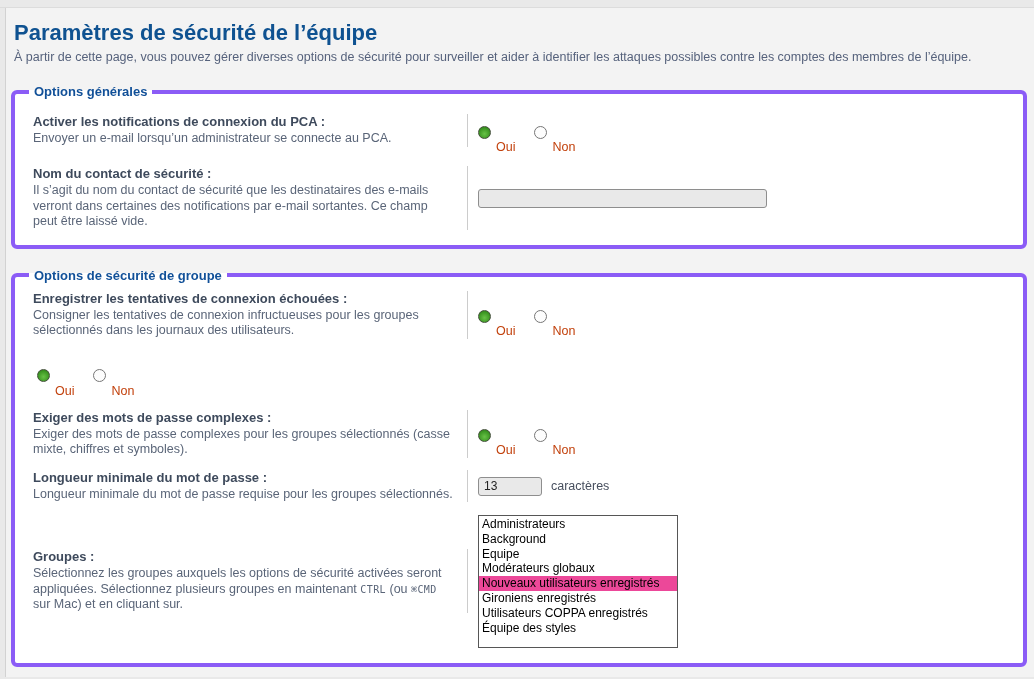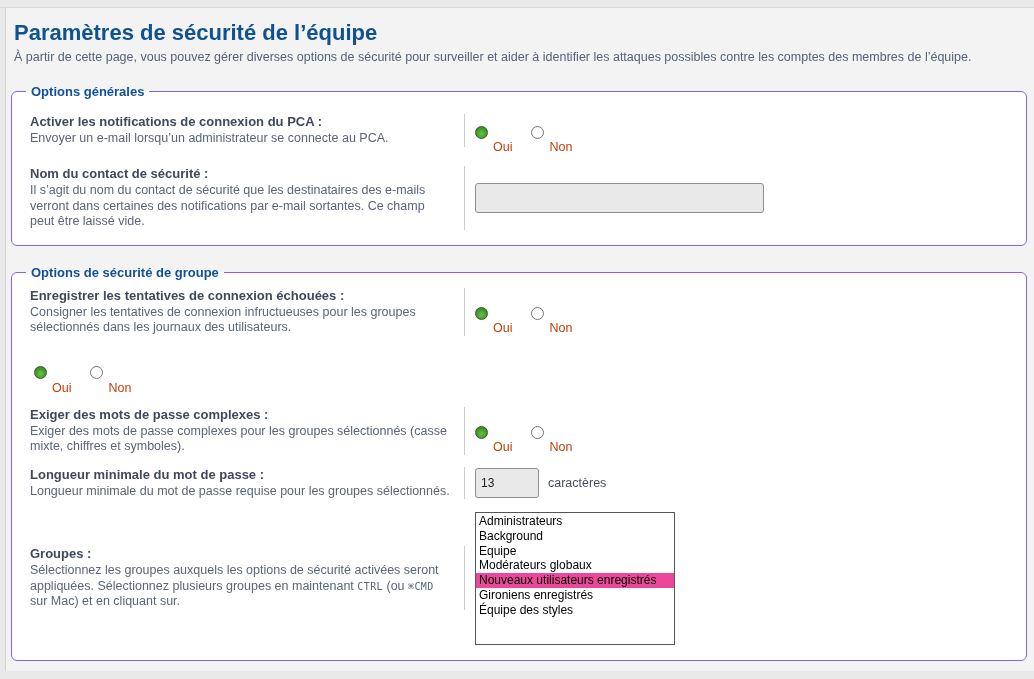--- a/index.html
+++ b/index.html
@@ -23,21 +23,21 @@
     font-weight: bold;
     color: #0F5291;
   }
   p.page-subtitle {
     margin: 0 0 0 8px;
     font-size: 12.5px; line-height: 16px;
     color: #56627C;
   }
   fieldset {
     background: #ffffff;
-    border: 1px solid #8b5cf6;
+    border: 4px solid #8b5cf6;
     border-radius: 6px;
     margin: 19px 7px 0 5px;
     padding: 3px 12px 8px 12px;
   }
   legend {
     color: #115098;
     font-weight: bold;
     font-size: 13px;
     padding: 0 5px;
     margin-left: 2px;
@@ -63,21 +63,21 @@
     border: 1px solid #767676; background: #fdfdfd;
     display: inline-block; flex: none;
   }
   .radio.checked {
     border: 1.5px solid #43503a;
     background: radial-gradient(circle at 50% 62%, #68c247 0%, #36901e 72%);
   }
   .radio-label { margin-left: 5px; font-size: 12.5px; color: #c2410c; margin-top: 30px; }
   .radio-gap { margin-left: 19px; }
   .text-input {
-    width: 289px; height: 30px;
+    width: 289px; height: 19px;
     background: #e9e9e9;
     border: 1px solid #8e8e8e; border-radius: 3px;
     padding: 1px 5px; font-size: 12px; color: #222222;
     font-family: "Liberation Sans", "DejaVu Sans", sans-serif;
   }
   .small-input { width: 64px; }
   .input-suffix { font-size: 12.5px; color: #474F5E; margin-left: 9px; }
   .inline { display: flex; align-items: center; }
   .listbox {
     width: 200px; height: 133px;
@@ -198,19 +198,20 @@
         <div class="setting-desc"><span>Sélectionnez les groupes auxquels les options de sécurité activées seront appliquées. Sélectionnez plusieurs groupes en maintenant </span><samp class="kbd">ctrl</samp><span> (ou </span><samp class="kbd">⌘cmd</samp><span> sur Mac) et en cliquant sur.</span></div>
       </div>
       <div class="row-control">
         <div class="listbox">
             <div class="opt">Administrateurs</div>
             <div class="opt">Background</div>
             <div class="opt">Equipe</div>
             <div class="opt">Modérateurs globaux</div>
             <div class="opt selected">Nouveaux utilisateurs enregistrés</div>
             <div class="opt">Gironiens enregistrés</div>
+            <div class="opt">Utilisateurs COPPA enregistrés</div>
             <div class="opt">Équipe des styles</div>
           </div>
       </div>
     </div>
   </fieldset>
 
 </div>
 
 </body></html>

